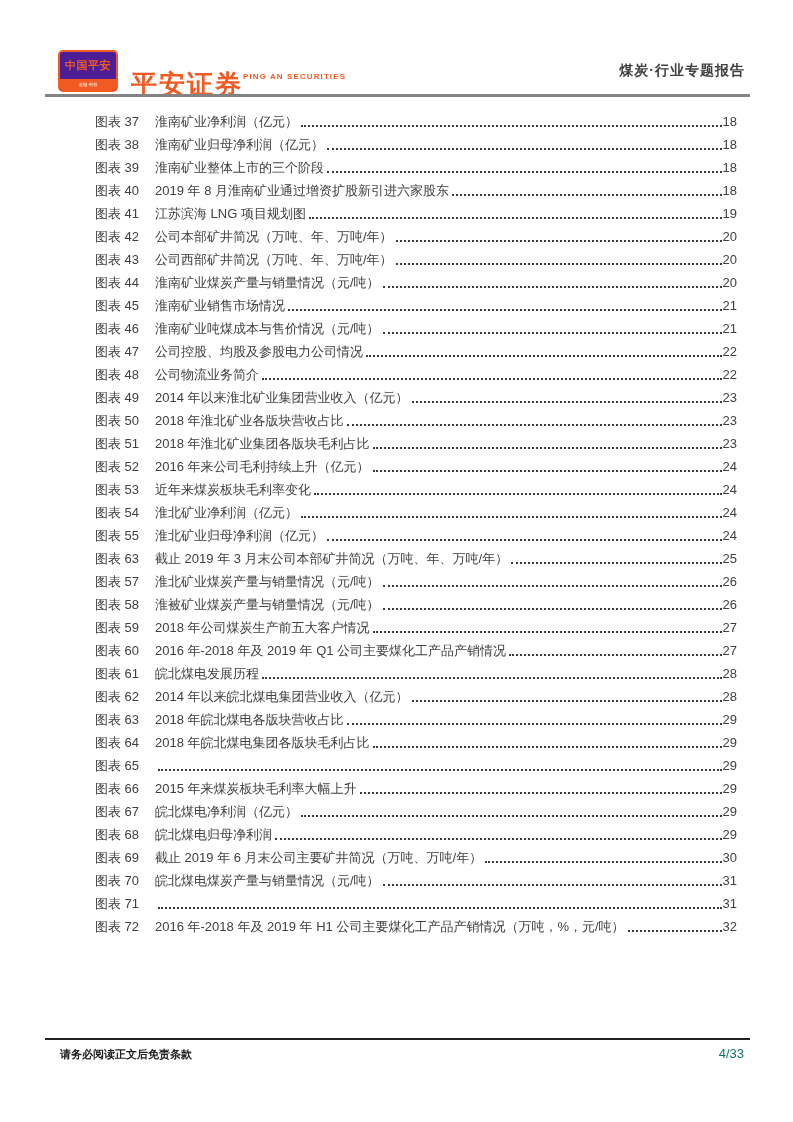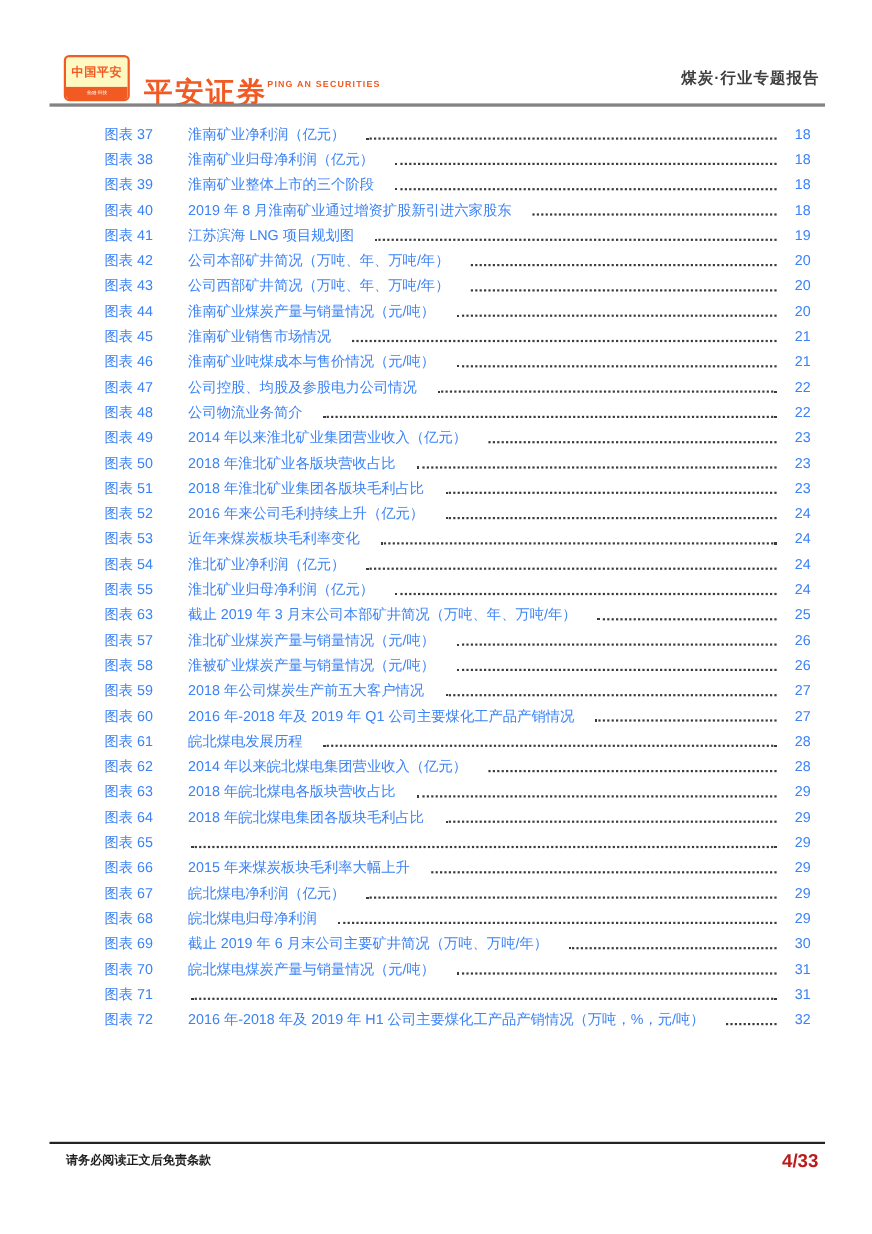--- a/index.html
+++ b/index.html
@@ -17,21 +17,21 @@
 
   
   .header { position: absolute; top: 0; left: 0; right: 0; height: 98px; }
 
   .logo { position: absolute; left: 58px; top: 50px; display: flex; align-items: flex-start; }
 
   .logo-badge {
     width: 60px; height: 42px;
     border: 2px solid #f15a22;
     border-radius: 5px;
-    background: #fef9c3;
+    background: #4c1d95;
     overflow: hidden;
     display: flex; flex-direction: column;
   }
   .logo-badge-cn {
     flex: 1;
     display: flex; align-items: center; justify-content: center;
     color: #f15a22; font-weight: bold; font-size: 11px; letter-spacing: 0.5px;
     white-space: nowrap;
   }
   .logo-badge-strip {
@@ -64,21 +64,21 @@
     height: 3px; background: #838383;
   }
 
   
   .toc {
     position: absolute; top: 110px; left: 95px; right: 56px;
   }
   .toc-row {
     display: flex; align-items: center;
     height: 23px;
-    font-size: 13px; color: #3b82f6; gap: 16px;
+    font-size: 13px; color: #404040;
   }
   .toc-label {
     flex: 0 0 60px;
     white-space: nowrap;
   }
   .toc-title { white-space: nowrap; }
   .toc-dots {
     flex: 1 1 auto; min-width: 12px;
     align-self: flex-end;
     border-bottom: 2px dotted #3c3c3c;
@@ -90,21 +90,21 @@
   .footer-rule {
     position: absolute; left: 45px; right: 43px; top: 1038px;
     height: 2px; background: #222222;
   }
   .footer-disclaimer {
     position: absolute; left: 60px; top: 1047px;
     font-size: 11px; font-weight: bold; color: #1f1f1f; white-space: nowrap;
   }
   .footer-page {
     position: absolute; right: 49px; top: 1046px;
-    font-size: 17px; color: #b91c1c; white-space: nowrap; font-weight: bold;
+    font-size: 13px; color: #0f766e; white-space: nowrap;
   }
 </style>
 </head>
 <body>
 
 <div class="page">
 
   <div class="header">
     <div class="logo">
       <div class="logo-badge">

